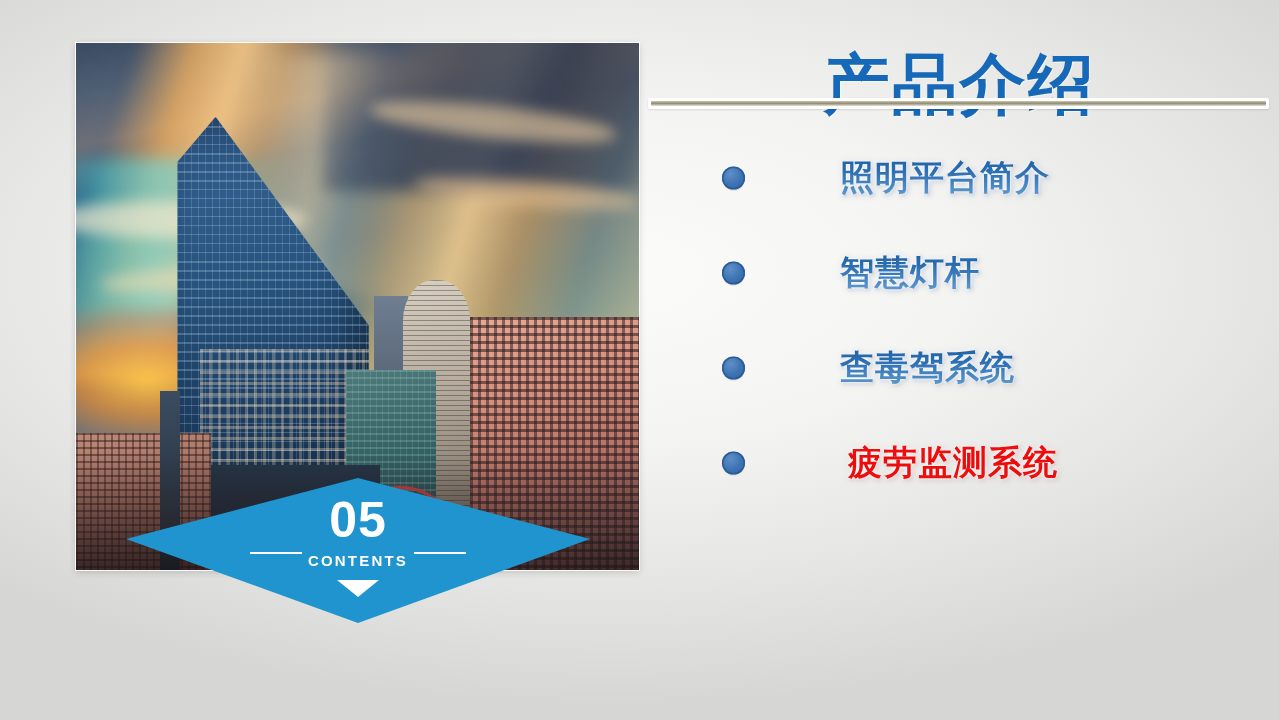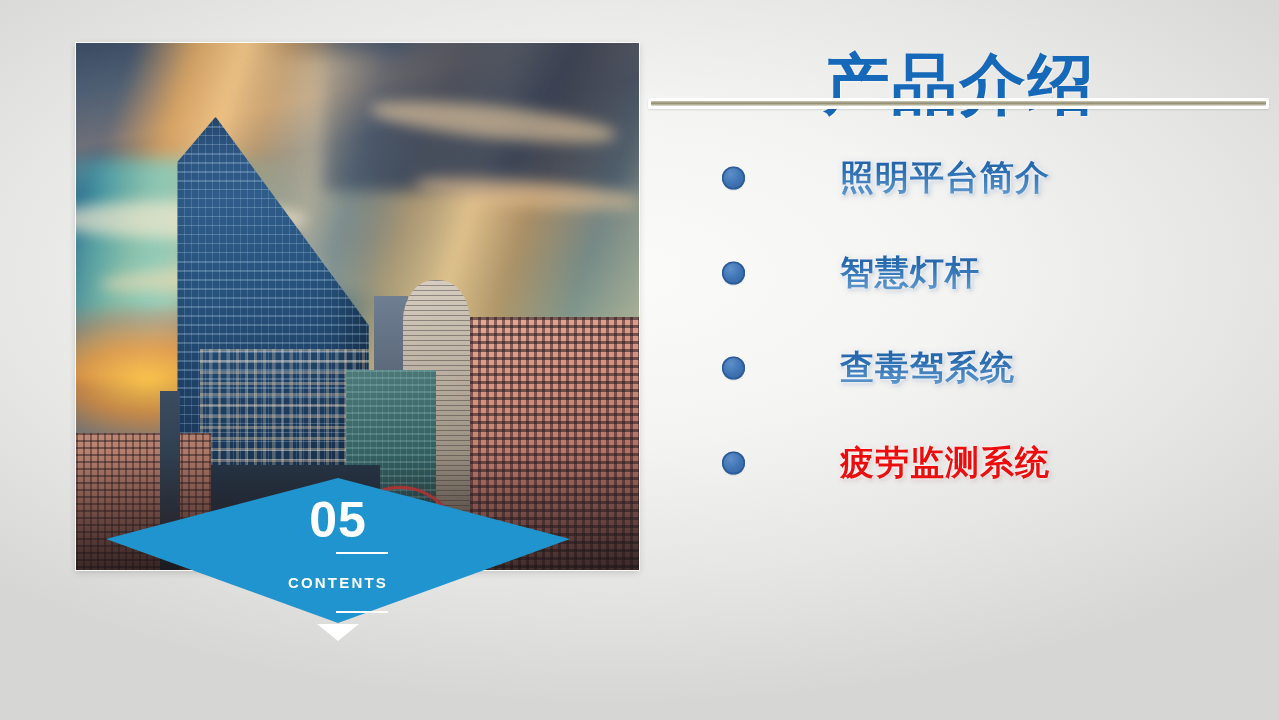--- a/index.html
+++ b/index.html
@@ -155,38 +155,38 @@
     position:absolute; left:41%; top:92.5%; width:30%; height:2.2%;
     background:linear-gradient(180deg,#b6b0a4,#6d675d);
   }
   .ground-haze{
     position:absolute; left:0; bottom:0; width:100%; height:22%;
     background:linear-gradient(180deg, rgba(60,40,40,0) 0%, rgba(45,30,32,.42) 60%, rgba(25,18,20,.6) 100%);
   }
 
   
   #contents-banner{
-    position:absolute; left:106px; top:478px; width:464px; height:145px;
+    position:absolute; left:126px; top:478px; width:464px; height:145px;
     z-index:6;
   }
   #diamond-shape{
     position:absolute; inset:0;
     background:#2094ce;
     clip-path:polygon(0% 42%, 50% 0%, 100% 42%, 50% 100%);
   }
   #banner-inner{
     position:absolute; inset:0; display:flex; flex-direction:column;
     align-items:center; justify-content:flex-start; padding-top:17px;
   }
   #contents-number{
     color:#fff; font-size:50px; font-weight:bold; line-height:1;
     letter-spacing:1px; font-family:"Liberation Sans", sans-serif;
   }
   #contents-label-row{
-    display:flex; align-items:flex-end; gap:20px; margin-top:7px;flex-direction:column;
+    display:flex; align-items:flex-start; gap:6px; margin-top:7px;
   }
   .rule{ width:52px; height:2px; background:#fff; }
   #contents-label{
     color:#fff; font-size:15px; font-weight:bold; letter-spacing:2.2px;
   }
   #down-caret{
     width:0; height:0; margin-top:11px;
     border-left:21px solid transparent; border-right:21px solid transparent;
     border-top:17px solid #fff;
   }
@@ -235,20 +235,21 @@
     filter:drop-shadow(0 0 1.6px rgba(255,255,255,1))
            drop-shadow(0 0 2.6px rgba(255,255,255,.95))
            drop-shadow(1px 1px 1px rgba(120,140,170,.5));
   }
   .bullet-text.accent{
     background:linear-gradient(180deg,#f01010 0%, #ec0b0b 45%, #e81414 100%);
     -webkit-background-clip:text; background-clip:text; color:transparent;
     filter:drop-shadow(0 0 1.6px rgba(255,255,255,1))
            drop-shadow(0 0 2.8px rgba(255,255,255,.95))
            drop-shadow(1px 1px 1px rgba(160,120,120,.45));
+    margin-left:8px;
   }
 </style>
 </head>
 <body>
 
 <div id="photo-panel">
   <div id="photo-art">
     <div class="sky-base"></div>
     <div class="sky-warm"></div>
     <div class="sky-warm2"></div>

